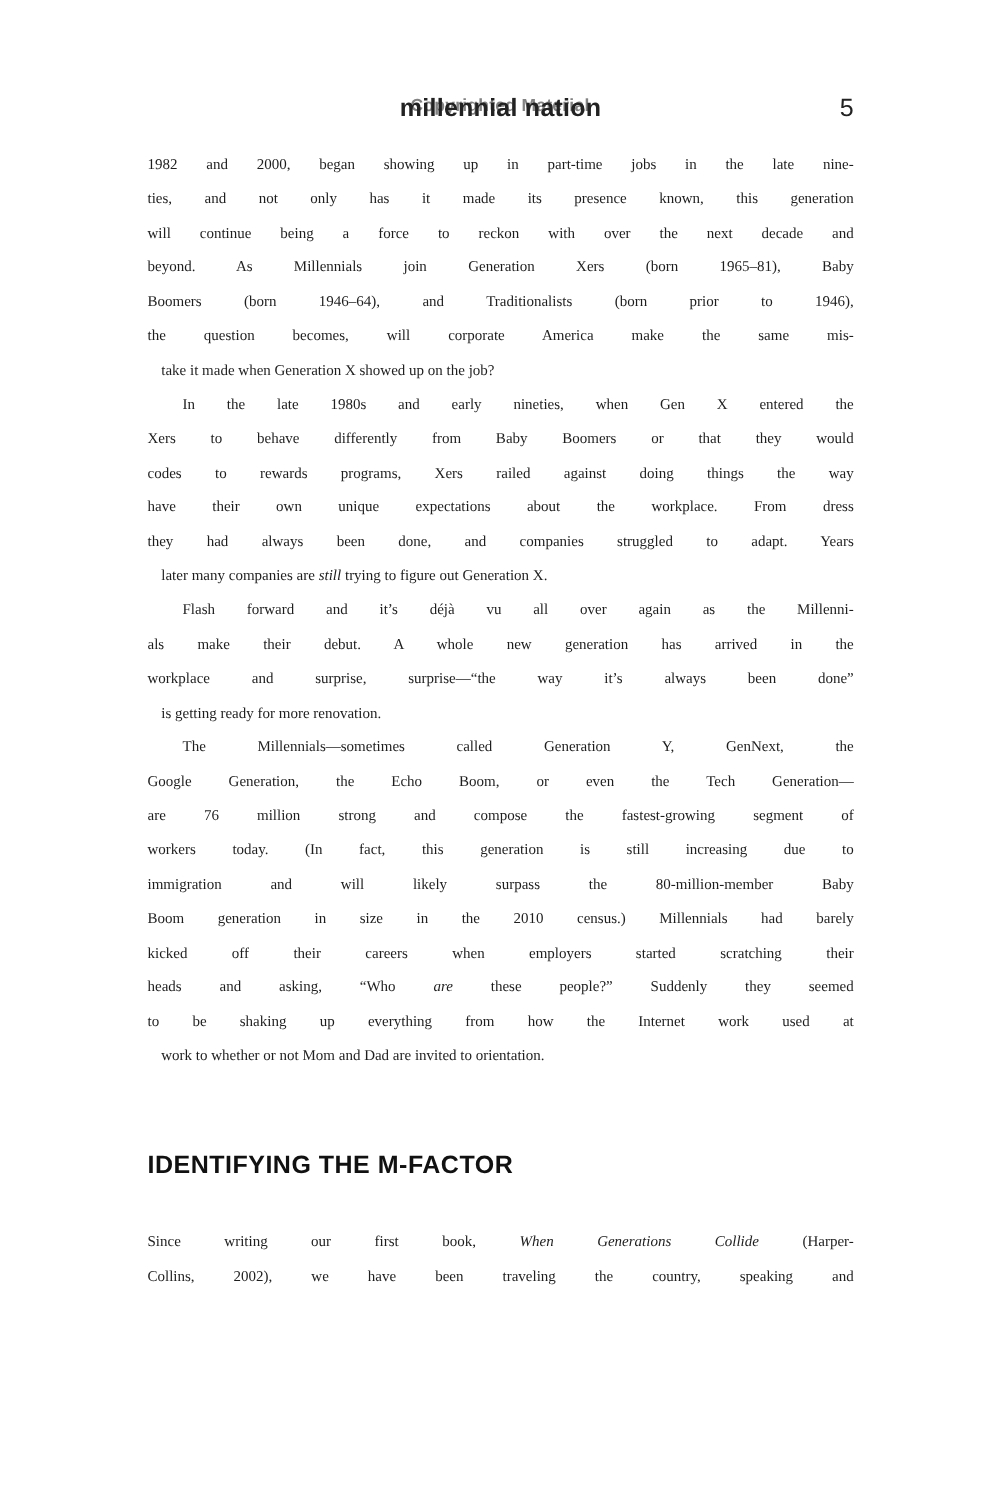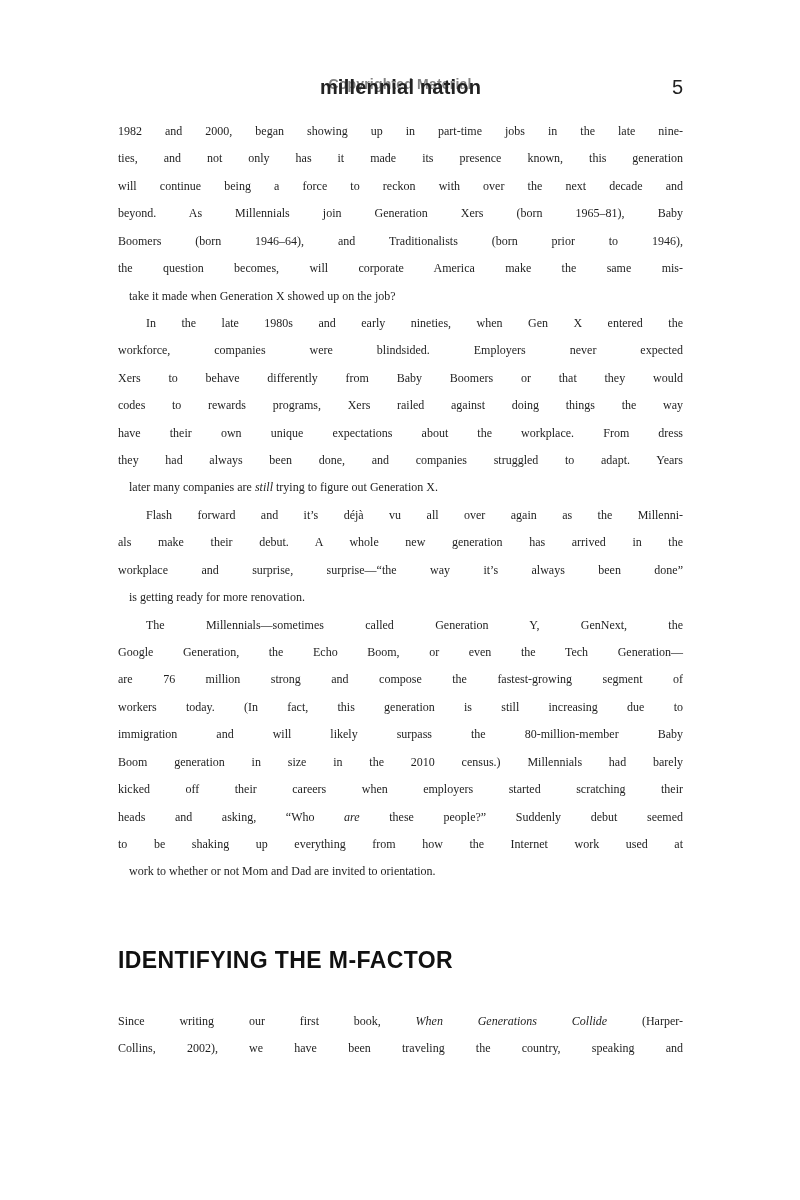--- a/index.html
+++ b/index.html
@@ -62,21 +62,21 @@
     color: #1e1e1e;
   }
   .line.last { text-align-last: left; margin-left: 11px; }
   .line.indent { text-indent: 28px; }
   .it { font-style: italic; }
   .section-heading {
     margin-top: 62px;
     margin-bottom: 0;
     font-family: "Liberation Sans", "DejaVu Sans", sans-serif;
     font-weight: 700;
-    font-size: 23px;
+    font-size: 20px;
     line-height: 24px;
     letter-spacing: 0.4px;
     color: #111111;
   }
   .after-heading { margin-top: 36px; }
 </style>
 </head>
 <body>
 
 <div class="page">
@@ -94,42 +94,41 @@
           <div class="line"><span>1982 and 2000, began showing up in part-time jobs in the late nine-</span></div>
           <div class="line"><span>ties, and not only has it made its presence known, this generation</span></div>
           <div class="line"><span>will continue being a force to reckon with over the next decade and</span></div>
           <div class="line"><span>beyond. As Millennials join Generation Xers (born 1965–81), Baby</span></div>
           <div class="line"><span>Boomers (born 1946–64), and Traditionalists (born prior to 1946),</span></div>
           <div class="line"><span>the question becomes, will corporate America make the same mis-</span></div>
           <div class="line last"><span>take it made when Generation X showed up on the job?</span></div>
         </div>
         <div class="paragraph">
           <div class="line indent"><span>In the late 1980s and early nineties, when Gen X entered the</span></div>
-          <div class="line"><span>workforce, companies were blindsided. Employers never expected</span></div>
           <div class="line"><span>Xers to behave differently from Baby Boomers or that they would</span></div>
           <div class="line"><span>codes to rewards programs, Xers railed against doing things the way</span></div>
           <div class="line"><span>have their own unique expectations about the workplace. From dress</span></div>
           <div class="line"><span>they had always been done, and companies struggled to adapt. Years</span></div>
           <div class="line last"><span>later many companies are </span><span class="it">still</span><span> trying to figure out Generation X.</span></div>
         </div>
         <div class="paragraph">
           <div class="line indent"><span>Flash forward and it’s déjà vu all over again as the Millenni-</span></div>
           <div class="line"><span>als make their debut. A whole new generation has arrived in the</span></div>
           <div class="line"><span>workplace and surprise, surprise—“the way it’s always been done”</span></div>
           <div class="line last"><span>is getting ready for more renovation.</span></div>
         </div>
         <div class="paragraph">
           <div class="line indent"><span>The Millennials—sometimes called Generation Y, GenNext, the</span></div>
           <div class="line"><span>Google Generation, the Echo Boom, or even the Tech Generation—</span></div>
           <div class="line"><span>are 76 million strong and compose the fastest-growing segment of</span></div>
           <div class="line"><span>workers today. (In fact, this generation is still increasing due to</span></div>
           <div class="line"><span>immigration and will likely surpass the 80-million-member Baby</span></div>
           <div class="line"><span>Boom generation in size in the 2010 census.) Millennials had barely</span></div>
           <div class="line"><span>kicked off their careers when employers started scratching their</span></div>
-          <div class="line"><span>heads and asking, “Who </span><span class="it">are</span><span> these people?” Suddenly debut seemed</span></div>
+          <div class="line"><span>heads and asking, “Who </span><span class="it">are</span><span> these people?” Suddenly they seemed</span></div>
           <div class="line"><span>to be shaking up everything from how the Internet work used at</span></div>
           <div class="line last"><span>work to whether or not Mom and Dad are invited to orientation.</span></div>
         </div>
       </div>
 
     <h2 class="section-heading">IDENTIFYING THE M-FACTOR</h2>
 
     <div id="paragraphs-after" class="after-heading">
         <div class="paragraph">
           <div class="line"><span>Since writing our first book, </span><span class="it">When Generations Collide</span><span> (Harper-</span></div>

